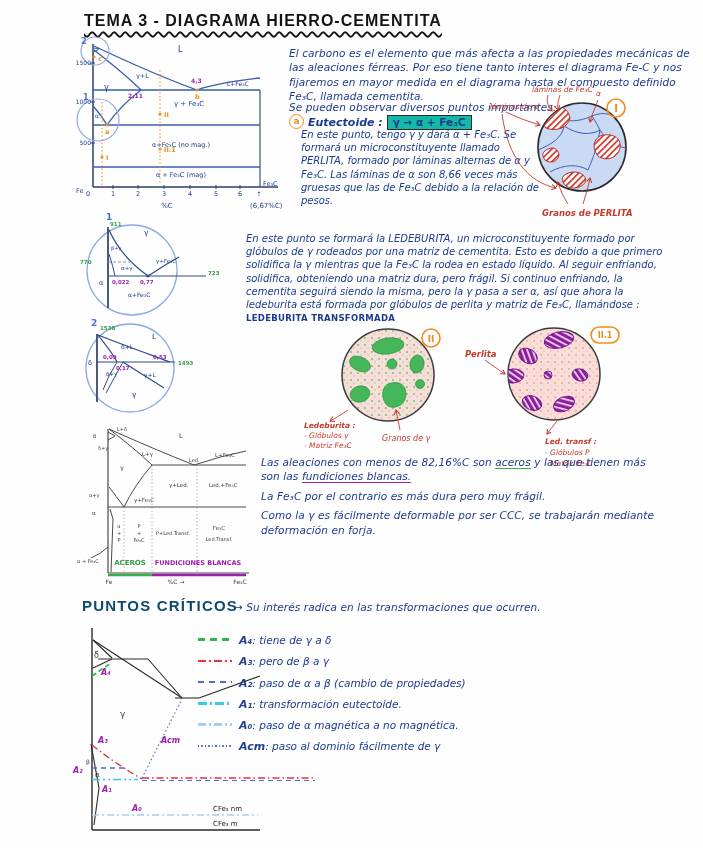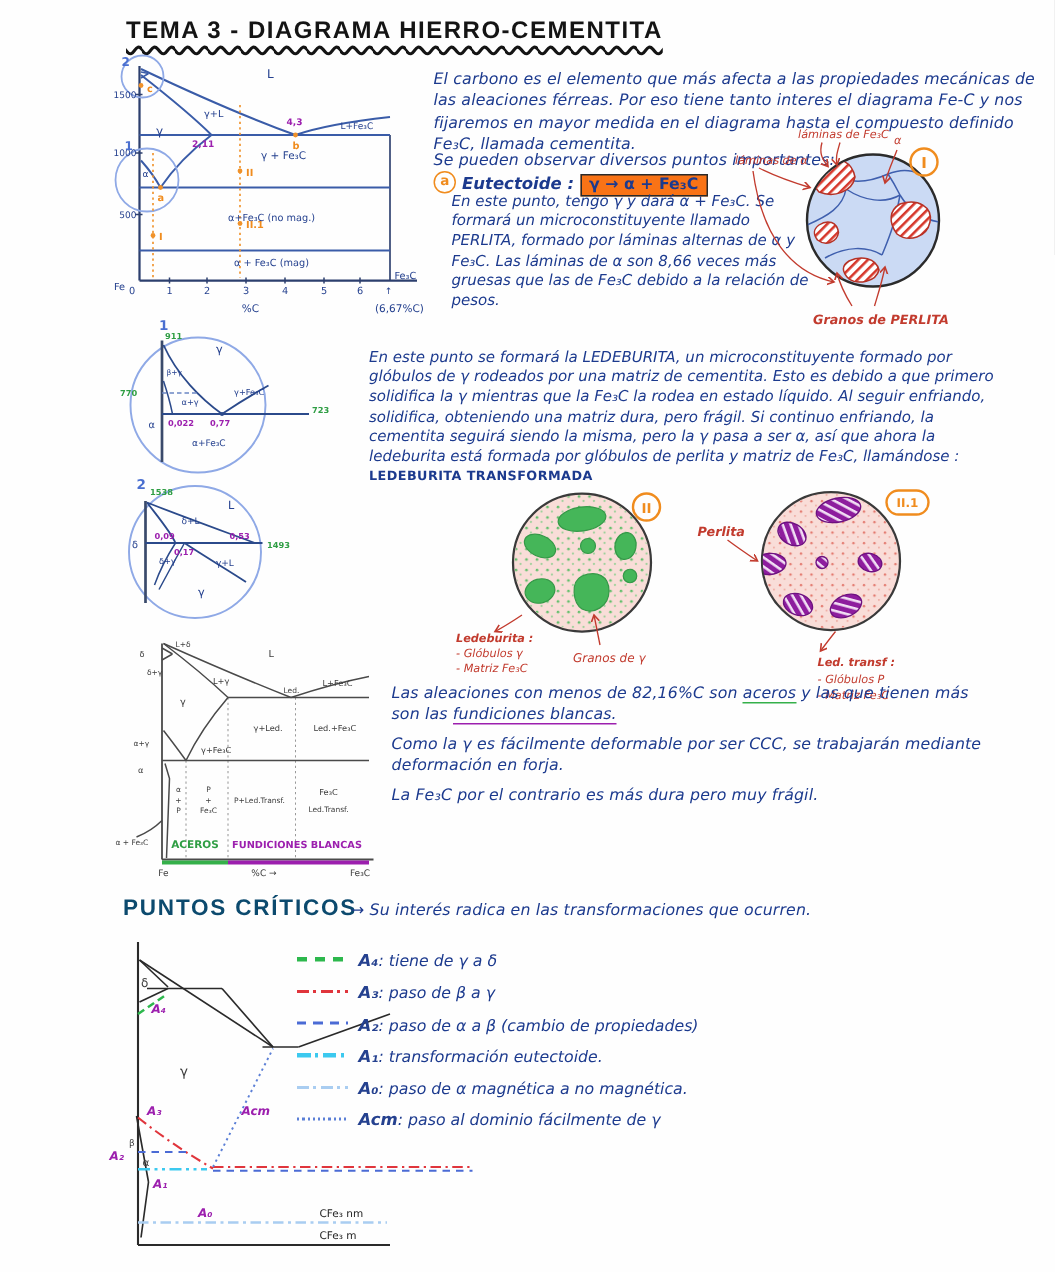--- a/index.html
+++ b/index.html
@@ -10,21 +10,21 @@
   .hw{font:italic 10.5px/1.38 "DejaVu Sans",sans-serif;color:#1c3a8e;letter-spacing:.1px;}
   .hw-sm{font:italic 10px/1.32 "DejaVu Sans",sans-serif;color:#1c3a8e;}
   .title{font:700 16px "Liberation Sans",sans-serif;color:#141414;letter-spacing:1px;
          text-decoration:underline;text-decoration-style:wavy;text-decoration-thickness:1.5px;
          text-underline-offset:5px;}
   .heading{font:700 15px "Liberation Sans",sans-serif;color:#0c4a6e;letter-spacing:1.2px;}
   .bullet{display:inline-block;width:13px;height:13px;border:1.5px solid #f08c1e;border-radius:50%;
           color:#f08c1e;font:700 9px/13px "DejaVu Sans",sans-serif;text-align:center;font-style:normal;
           vertical-align:middle;}
   .ptname{font:italic 700 11px "DejaVu Sans",sans-serif;color:#1c3a8e;margin:0 4px;}
-  .formula{display:inline-block;border:1.2px solid #2a2a2a;background:#f97316;padding:0 5px 1px 5px;
+  .formula{display:inline-block;border:1.2px solid #2a2a2a;background:#14b8a6;padding:0 5px 1px 5px;
            font:700 10.5px "DejaVu Sans",sans-serif;color:#1c3a8e;font-style:normal;}
   .caps{font:700 8.5px "DejaVu Sans",sans-serif;font-style:normal;color:#1c3a8e;letter-spacing:.3px;}
   .u-green{border-bottom:1.8px solid #35b04a;}
   .u-purple{border-bottom:1.8px solid #9c1fae;}
   .alloys p{margin:0 0 5px 0;}
   
   .lrow{height:13px;margin-bottom:8.3px;white-space:nowrap;}
   .ls{display:inline-block;width:34px;height:3px;margin-right:7px;vertical-align:middle;}
   .ls-a4{background:repeating-linear-gradient(90deg,#2db84d 0 7px,transparent 7px 12px);height:2.5px;}
   .ls-a3{background:repeating-linear-gradient(90deg,#e0353c 0 8px,transparent 8px 11px,#e0353c 11px 13px,transparent 13px 16px);height:2.5px;}
@@ -344,22 +344,22 @@
     <text class="gry" font-size="5" x="1" y="139">α + Fe₃C</text>
     <text font-size="7" font-weight="700" fill="#2f9e44" text-anchor="middle" x="54" y="141">ACEROS</text>
     <text font-size="6.5" font-weight="700" fill="#9c1fae" text-anchor="middle" x="122" y="141">FUNDICIONES BLANCAS</text>
     <text class="gry" font-size="6" text-anchor="middle" x="33" y="160">Fe</text>
     <text class="gry" font-size="6" text-anchor="middle" x="100" y="160">%C →</text>
     <text class="gry" font-size="6" text-anchor="middle" x="164" y="160">Fe₃C</text>
   </svg>
 
   <div class="abs hw alloys" style="left:261px;top:455px;width:400px;">
     <p><span>Las aleaciones con menos de 82,16%C son</span> <span class="u-green">aceros</span> <span>y las que tienen más son las</span> <span class="u-purple">fundiciones blancas.</span></p>
+    <p>La Fe₃C por el contrario es más dura pero muy frágil.</p>
     <p>Como la γ es fácilmente deformable por ser CCC, se trabajarán mediante deformación en forja.</p>
-    <p>La Fe₃C por el contrario es más dura pero muy frágil.</p>
   </div>
 
   <div class="abs heading" style="left:82px;top:597px;">PUNTOS CRÍTICOS</div>
   <div class="abs hw" style="left:234px;top:600px;width:440px;">→ Su interés radica en las transformaciones que ocurren.</div>
 
   <svg class="abs" style="left:68px;top:618px;" width="270" height="228" viewBox="0 0 270 228">
     <g stroke="#2a2a2a" stroke-width="1.4" fill="none">
       <path d="M24,10 V212 M24,212 H192"></path>
     </g>
     <g stroke="#2a2a2a" stroke-width="1.1" fill="none">
@@ -389,20 +389,20 @@
     <text class="pur" font-size="8" font-style="italic" x="5" y="155">A₂</text>
     <text class="pur" font-size="8" font-style="italic" x="34" y="174">A₁</text>
     <text class="pur" font-size="8" font-style="italic" x="93" y="125">Acm</text>
     <text class="pur" font-size="8" font-style="italic" x="64" y="193">A₀</text>
     <text class="blk" font-size="7" x="145" y="193">CFe₃ nm</text>
     <text class="blk" font-size="7" x="145" y="208">CFe₃ m</text>
   </svg>
 
   <div class="abs" style="left:198px;top:629px;">
     <div class="lrow"><span class="ls ls-a4"></span><span class="lsym">A₄</span><span class="ldesc">: tiene de γ a δ</span></div>
-    <div class="lrow"><span class="ls ls-a3"></span><span class="lsym">A₃</span><span class="ldesc">: paso de β a γ</span></div>
+    <div class="lrow"><span class="ls ls-a3"></span><span class="lsym">A₃</span><span class="ldesc">: pero de β a γ</span></div>
     <div class="lrow"><span class="ls ls-a2"></span><span class="lsym">A₂</span><span class="ldesc">: paso de α a β (cambio de propiedades)</span></div>
     <div class="lrow"><span class="ls ls-a1"></span><span class="lsym">A₁</span><span class="ldesc">: transformación eutectoide.</span></div>
     <div class="lrow"><span class="ls ls-a0"></span><span class="lsym">A₀</span><span class="ldesc">: paso de α magnética a no magnética.</span></div>
     <div class="lrow"><span class="ls ls-acm"></span><span class="lsym">Acm</span><span class="ldesc">: paso al dominio fácilmente de γ</span></div>
   </div>
 
 </div>
 
 </body></html>

